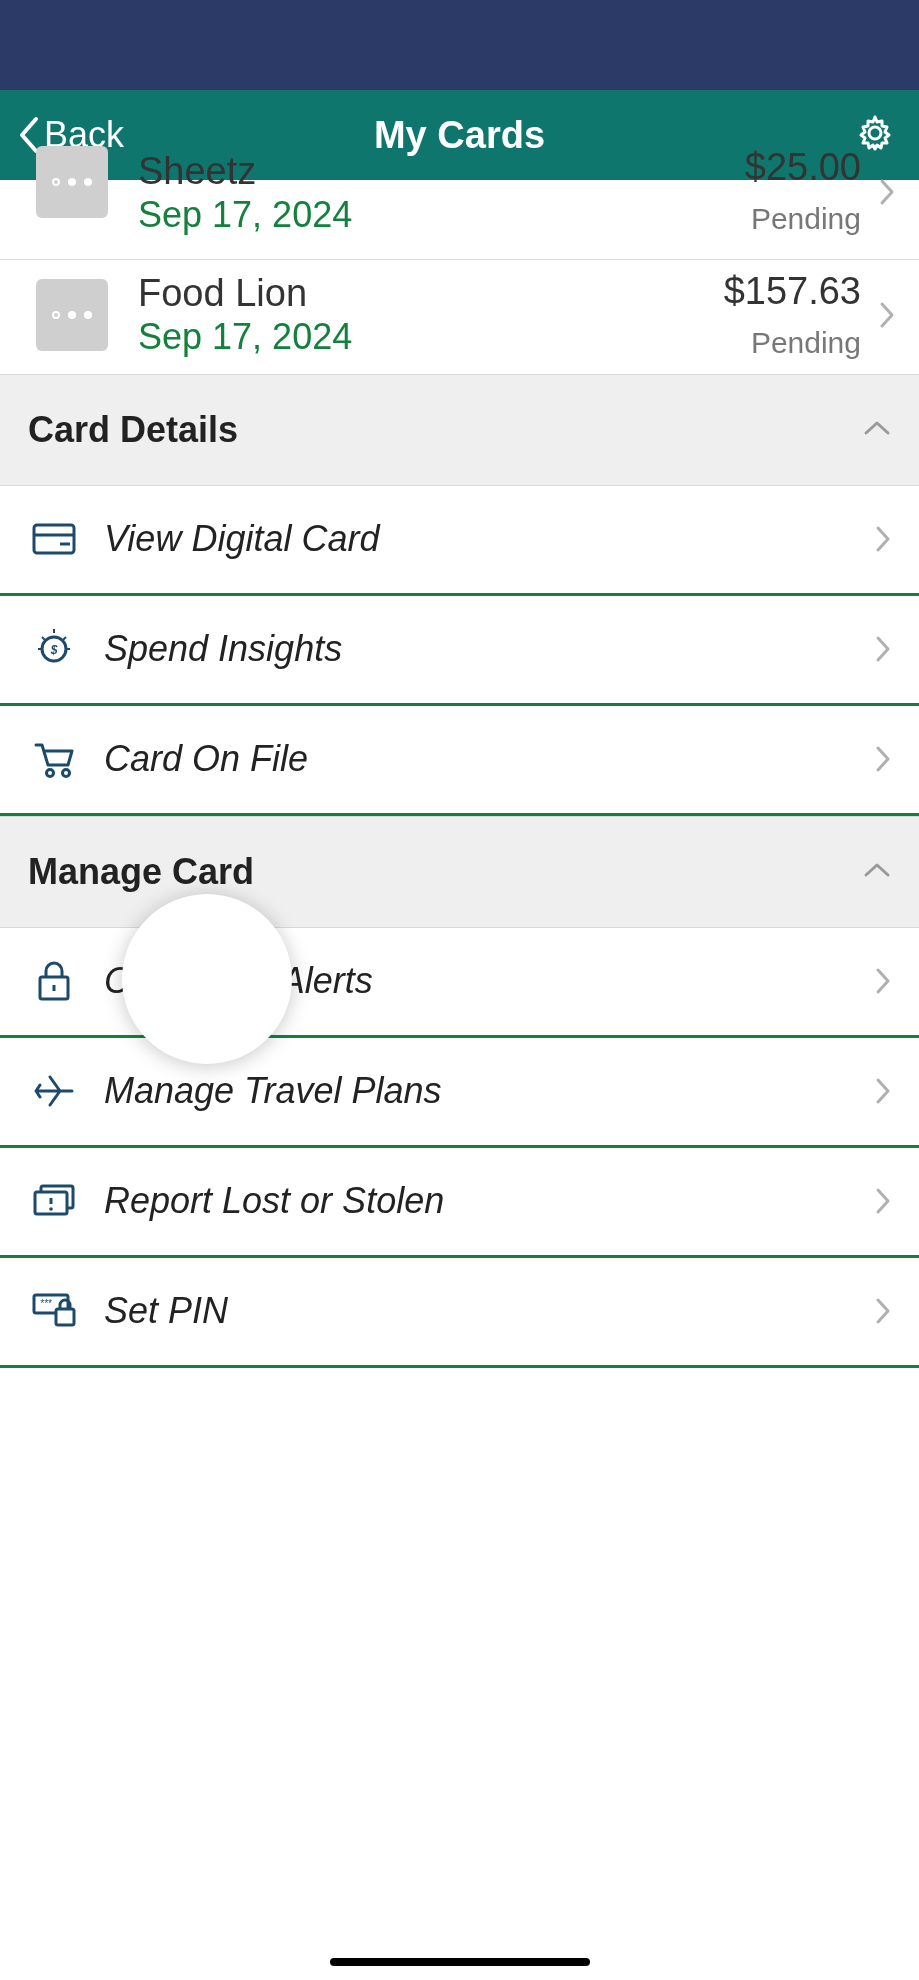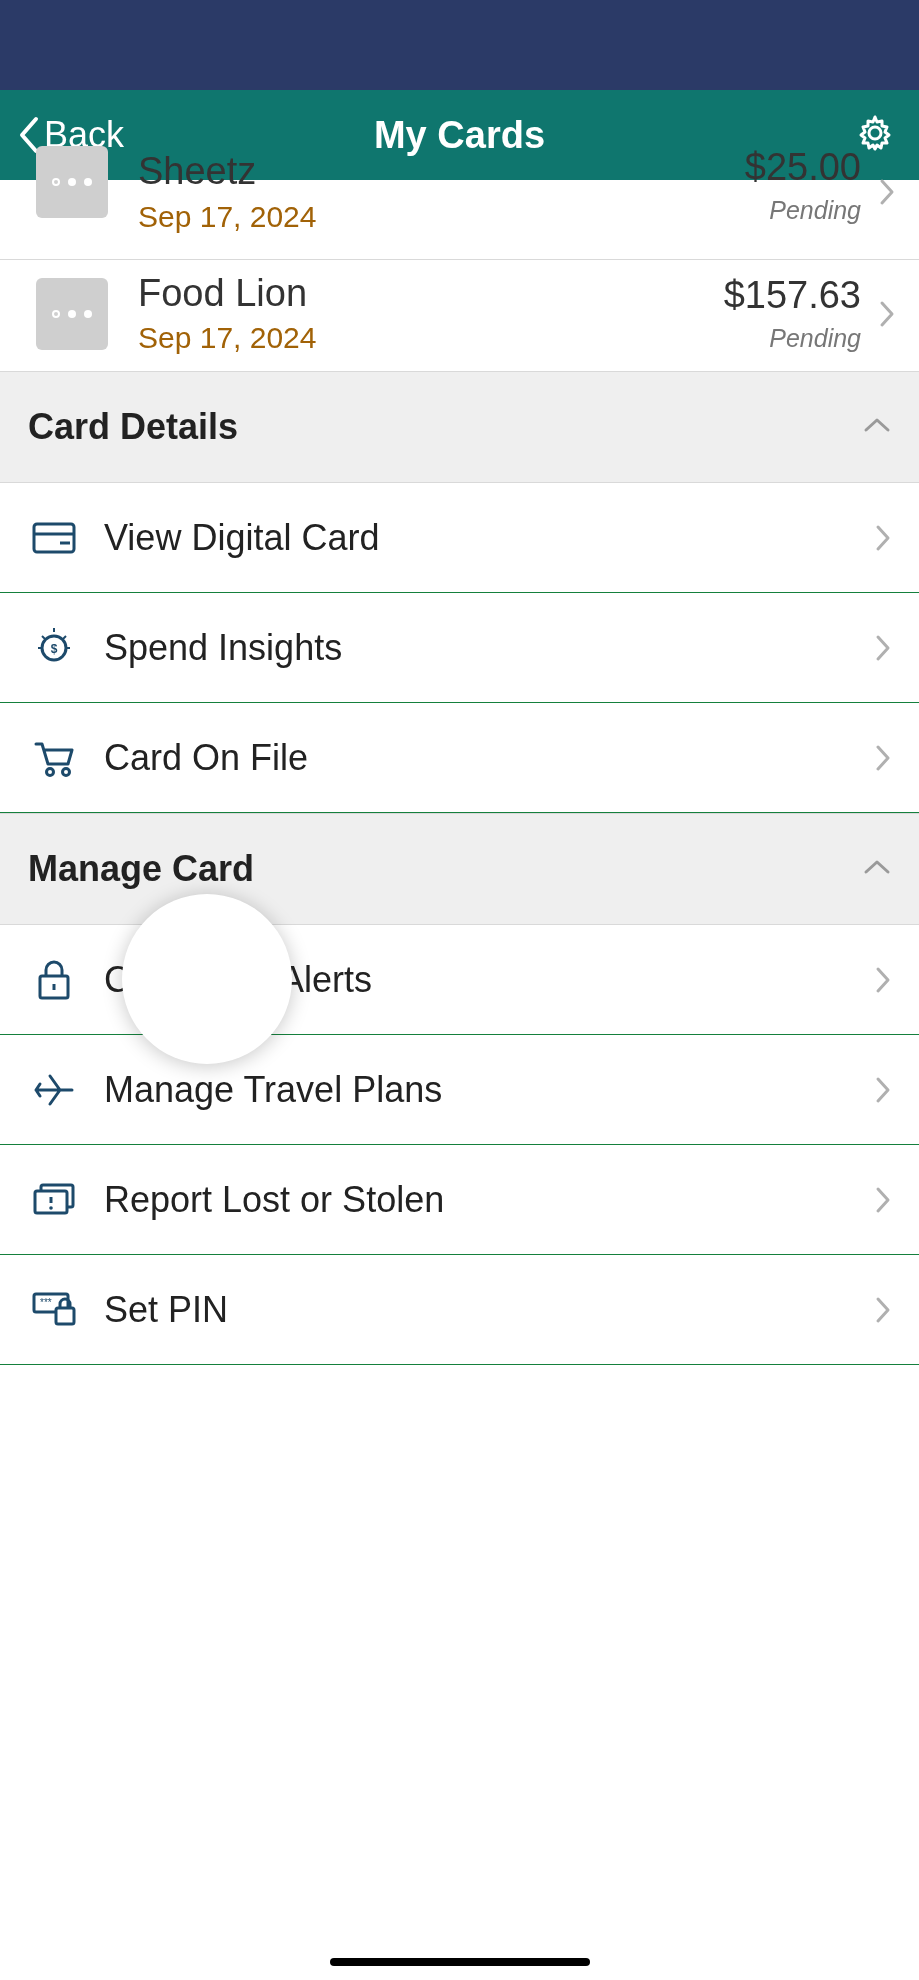--- a/index.html
+++ b/index.html
@@ -89,42 +89,40 @@
     flex-direction:column;
     justify-content:center;
   }
   .txn-name {
     font-size: 38px;
     color: #333;
     font-weight: 400;
     line-height: 1.15;
   }
   .txn-date {
-    font-size: 30px;
-    color: #a16207;
-    margin-top: 6px;
+    font-size: 36px;
+    color: #15803d;
   }
   .txn-right {
     text-align: center;
     padding-right: 14px;
     display:flex;
     flex-direction:column;
     align-items:flex-end;
   }
   .txn-amount {
     font-size: 38px;
     color: #333;
     font-weight: 400;
     line-height:1.15;
   }
   .txn-status {
-    font-size: 25px;
+    font-size: 30px;
     color: #777;
-    margin-top: 6px;
-    font-style: italic;
+    margin-top: 12px;
   }
   .chevron-right {
     width: 24px;
     display:flex;
     align-items:center;
     justify-content:center;
     color:#b0b0b0;
   }
   .section-header {
     background: #efefef;
@@ -141,23 +139,24 @@
     font-weight: 700;
     color: #222;
   }
   .section-caret {
     color: #9a9a9a;
   }
   .menu-row {
     display:flex;
     align-items:center;
     padding: 30px 24px 30px 28px;
-    border-bottom: 1px solid #15803d;
+    border-bottom: 3px solid #15803d;
     background:#fff;
     min-height: 110px;
+    font-style: italic;
   }
   .menu-icon {
     width: 52px;
     height: 44px;
     display:flex;
     align-items:center;
     justify-content:center;
     flex-shrink:0;
     color:#1d4a6b;
   }

